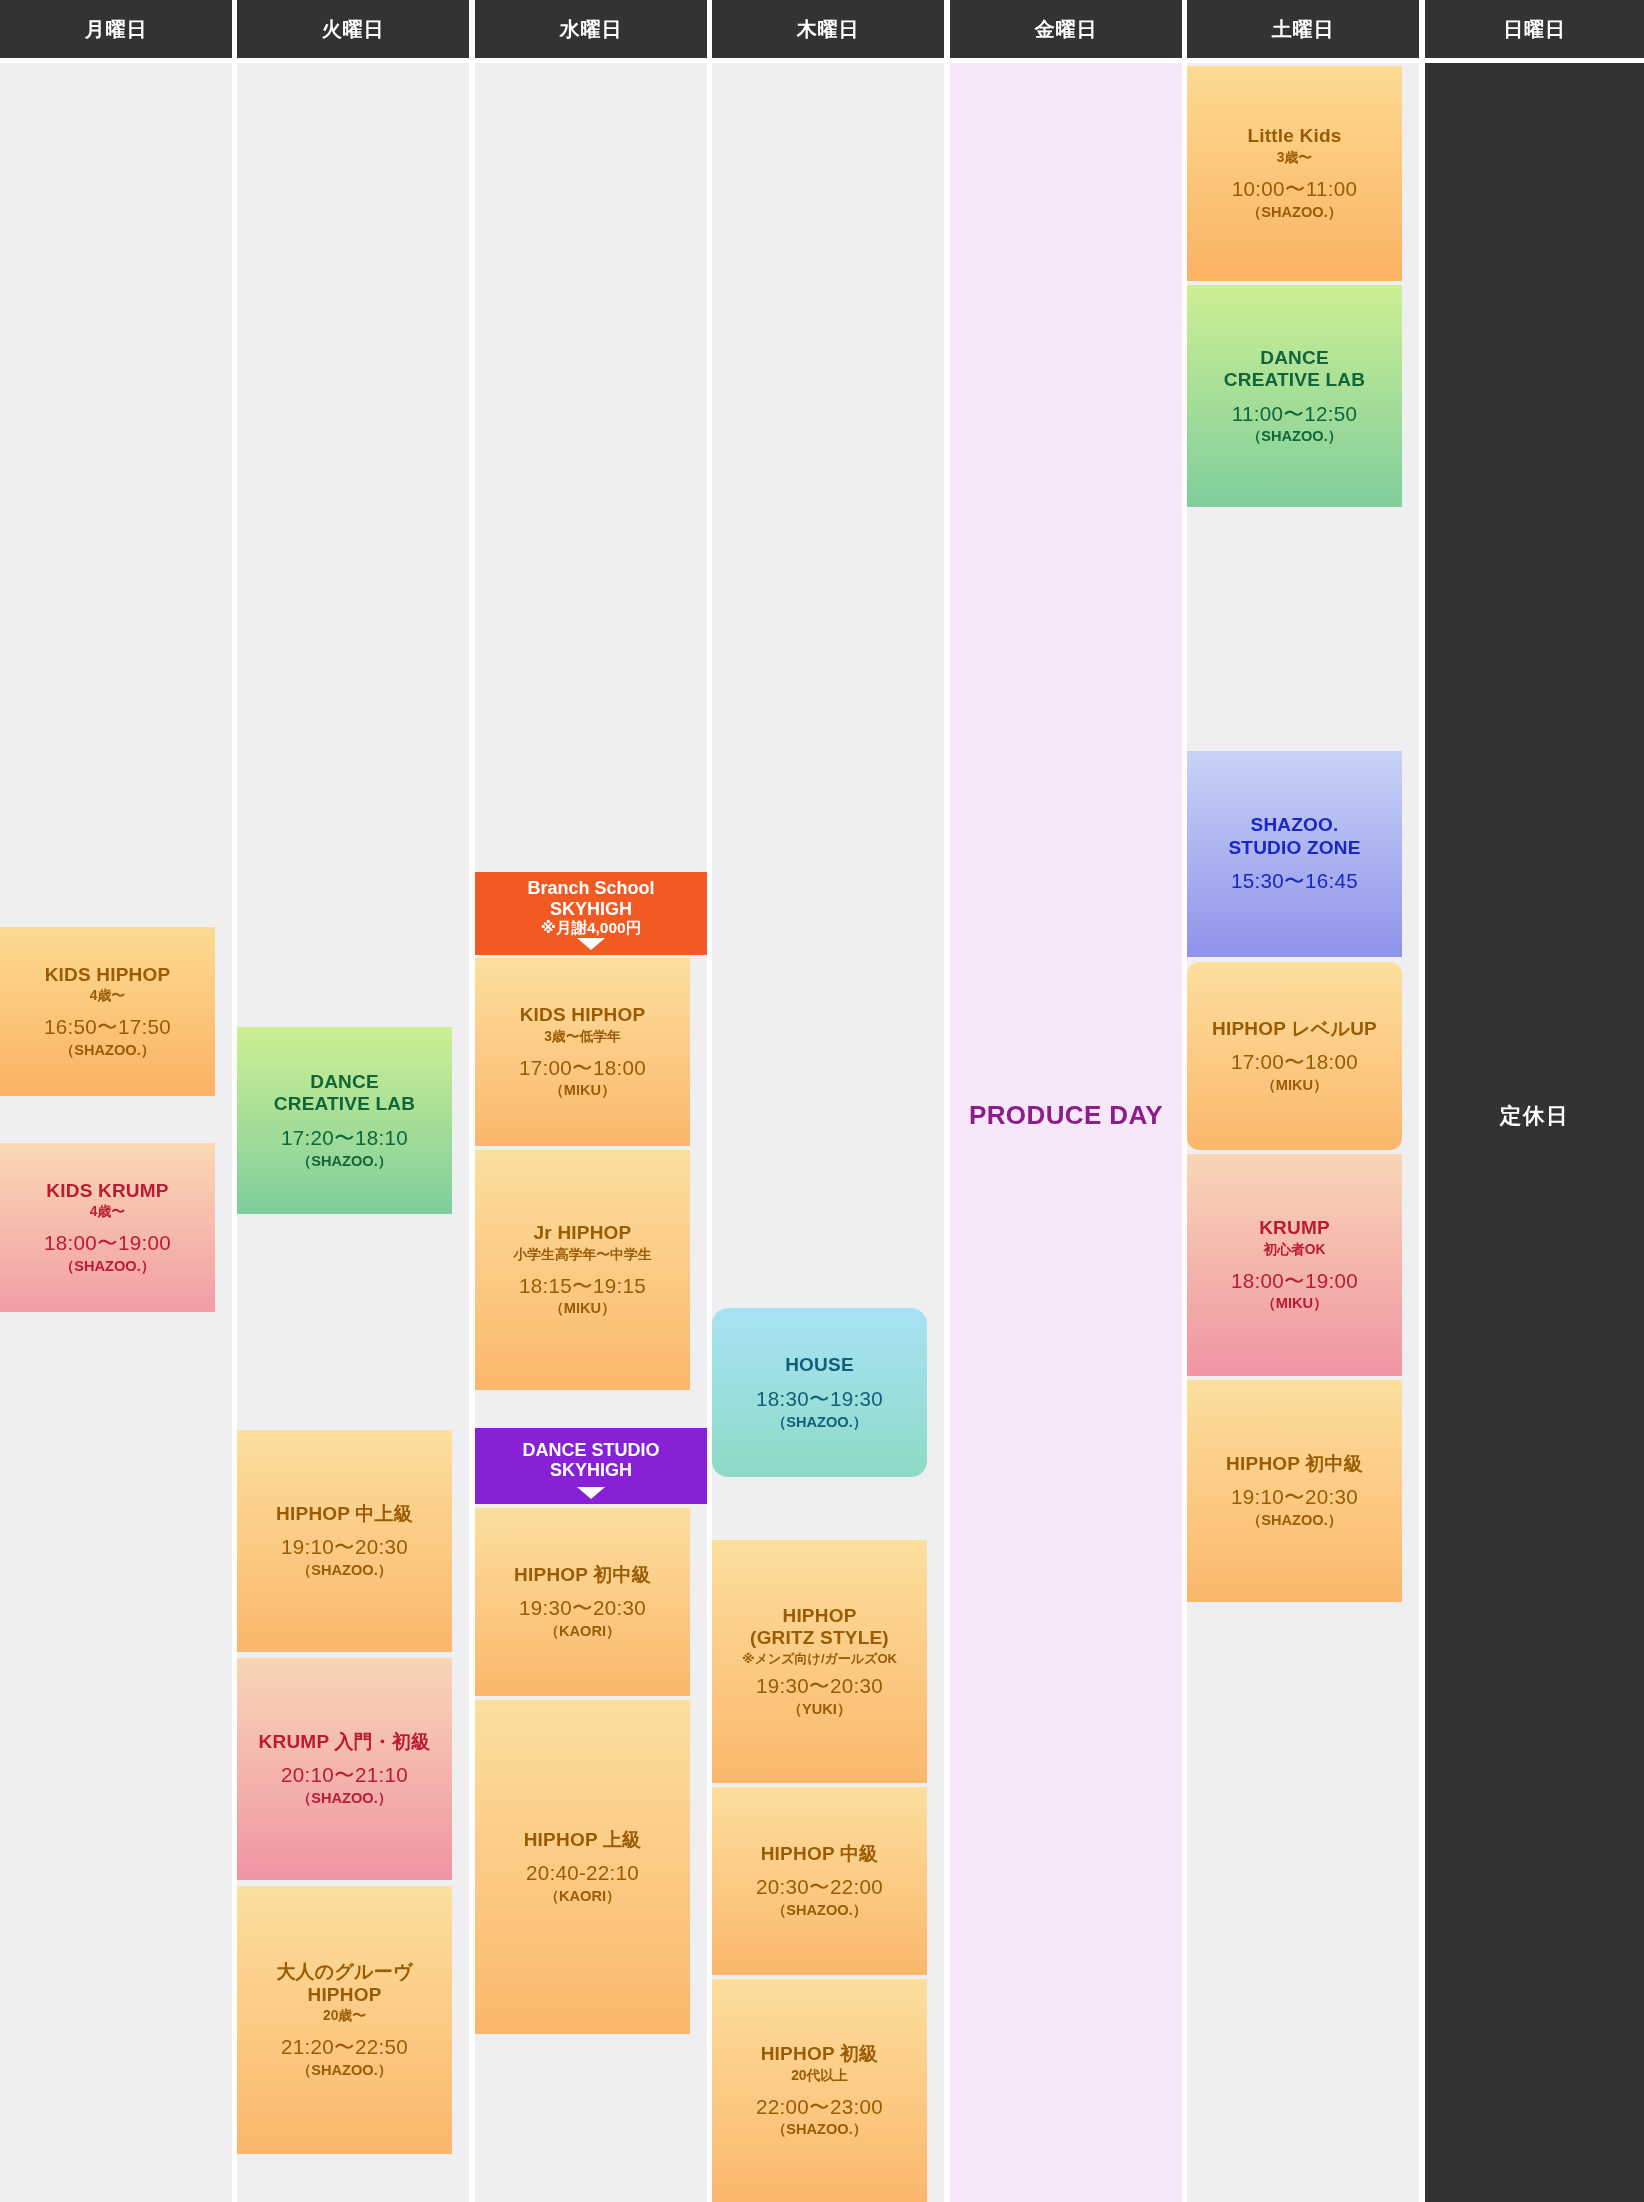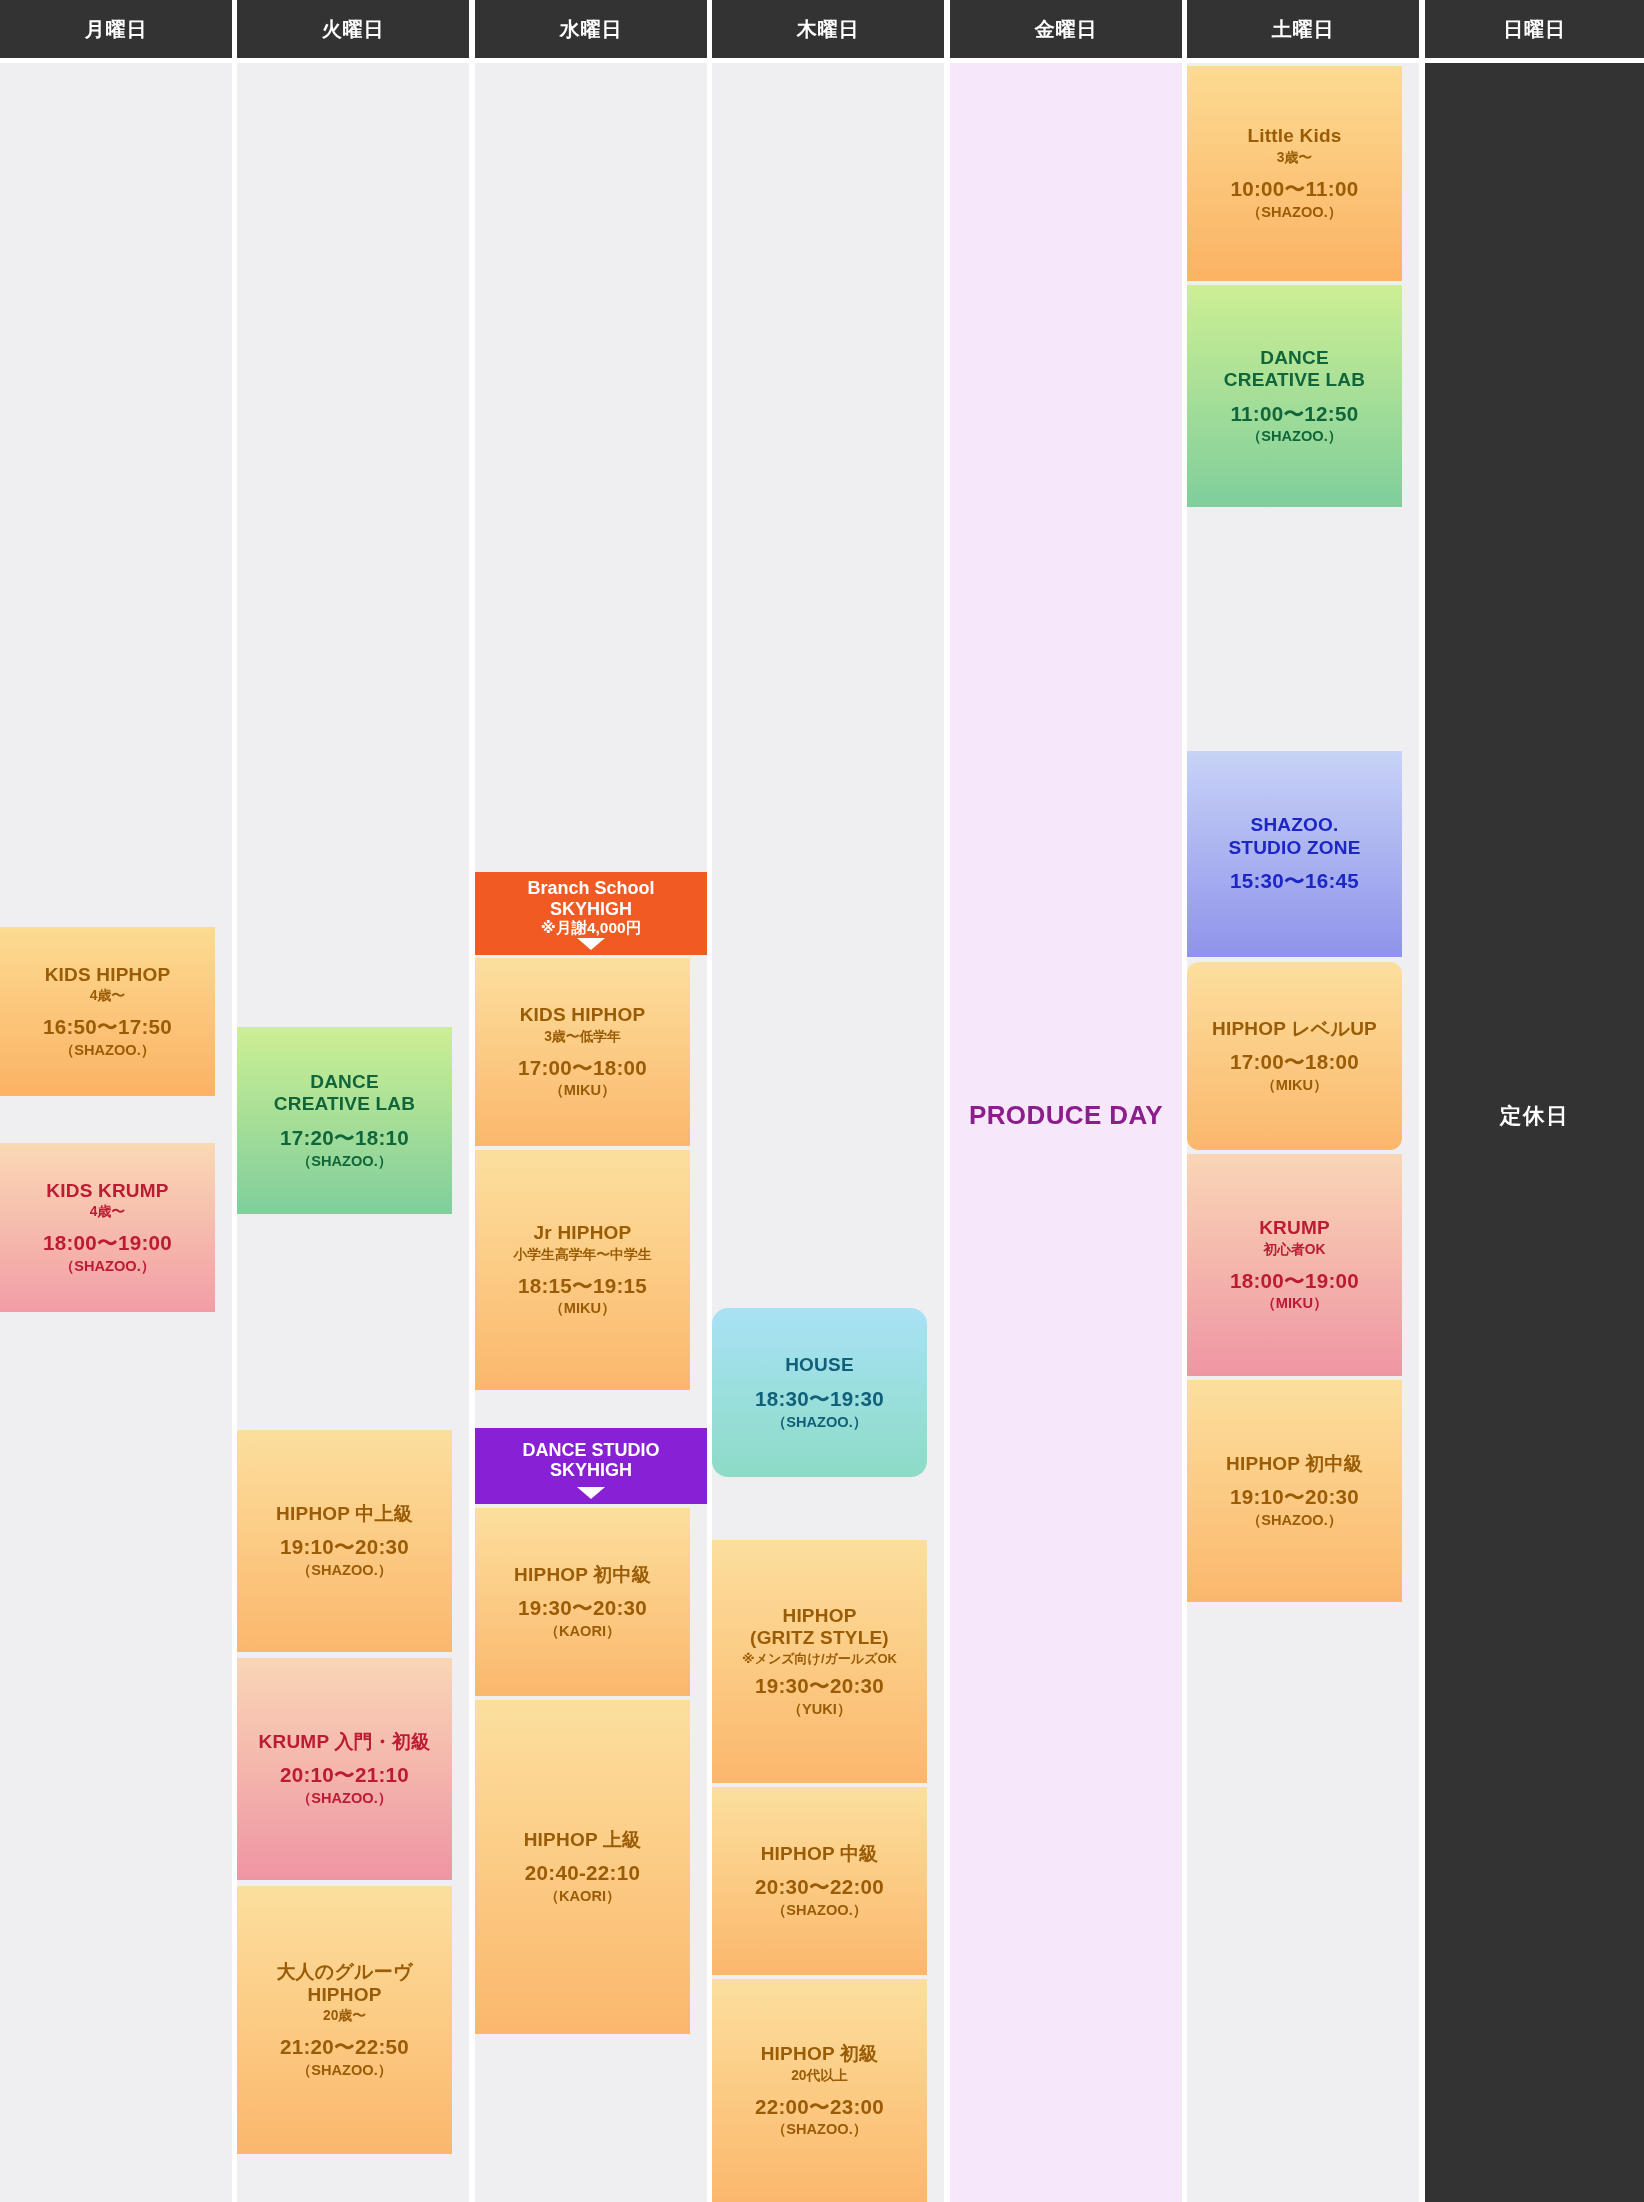--- a/index.html
+++ b/index.html
@@ -67,21 +67,21 @@
     letter-spacing: 0.2px;
   }
   .blk .sub {
     font-size: 13.8px;
     font-weight: 700;
     line-height: 1.3;
     margin-top: 0.9px;
   }
   .blk .tm {
     font-size: 20.6px;
-    font-weight: 700;
+    font-weight: 400;
     line-height: 1.2;
     margin-top: 10.3px;
     letter-spacing: 0.3px;
   }
   .blk .tr {
     font-size: 14.6px;
     font-weight: 700;
     line-height: 1.25;
     margin-top: 0.9px;
   }

